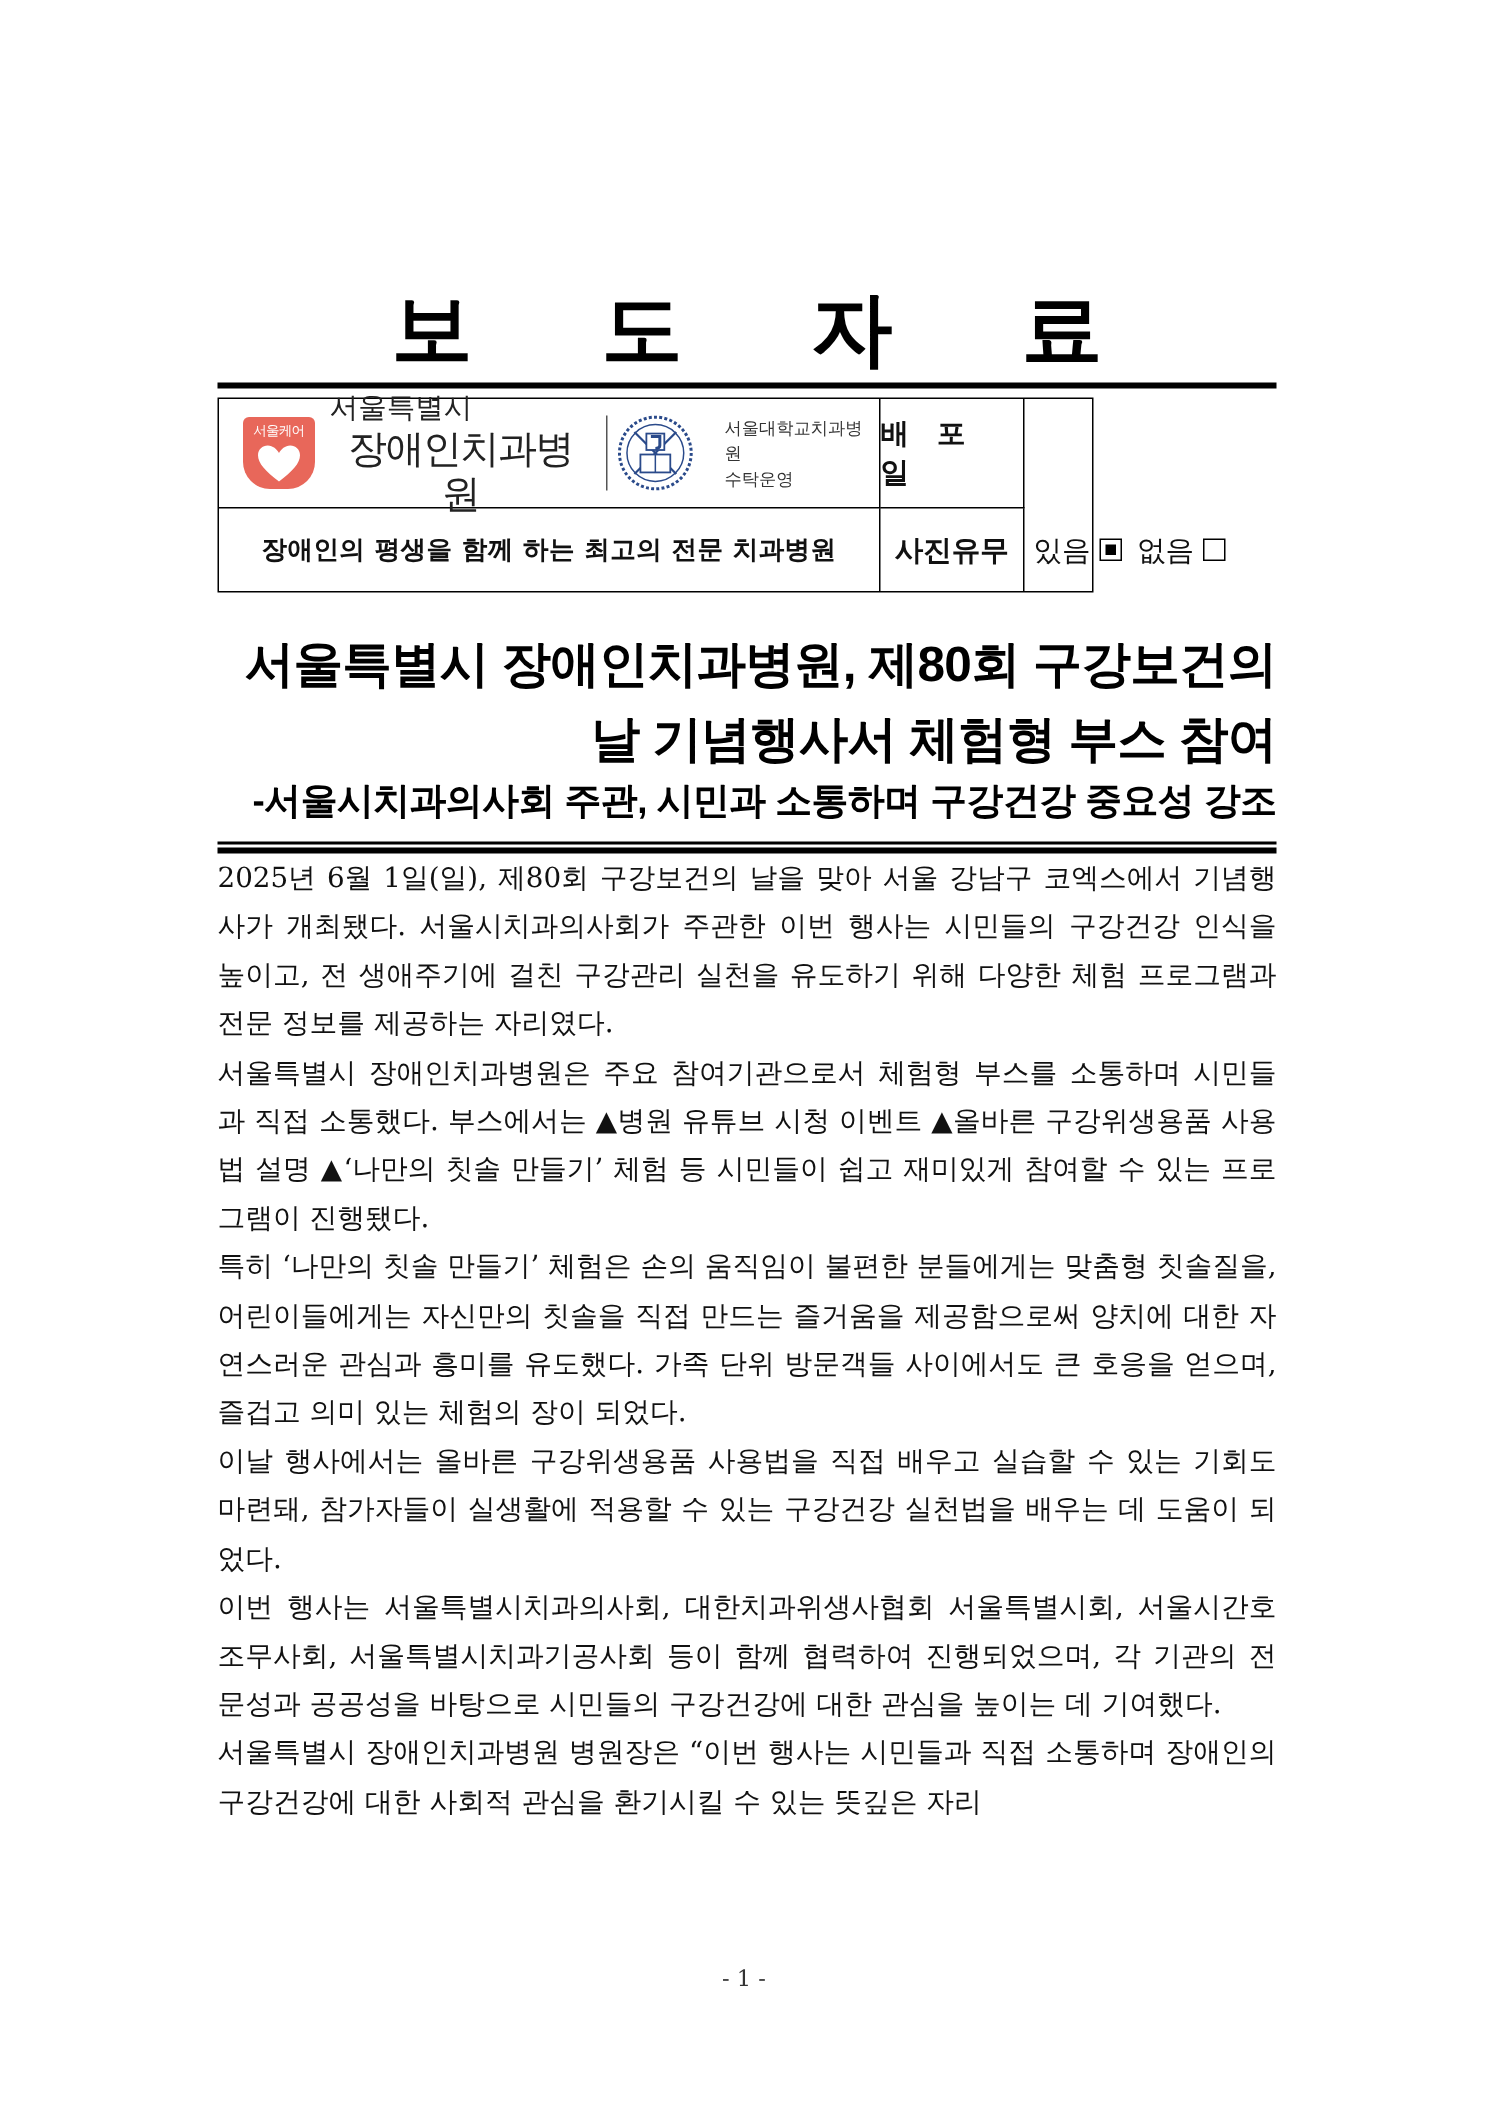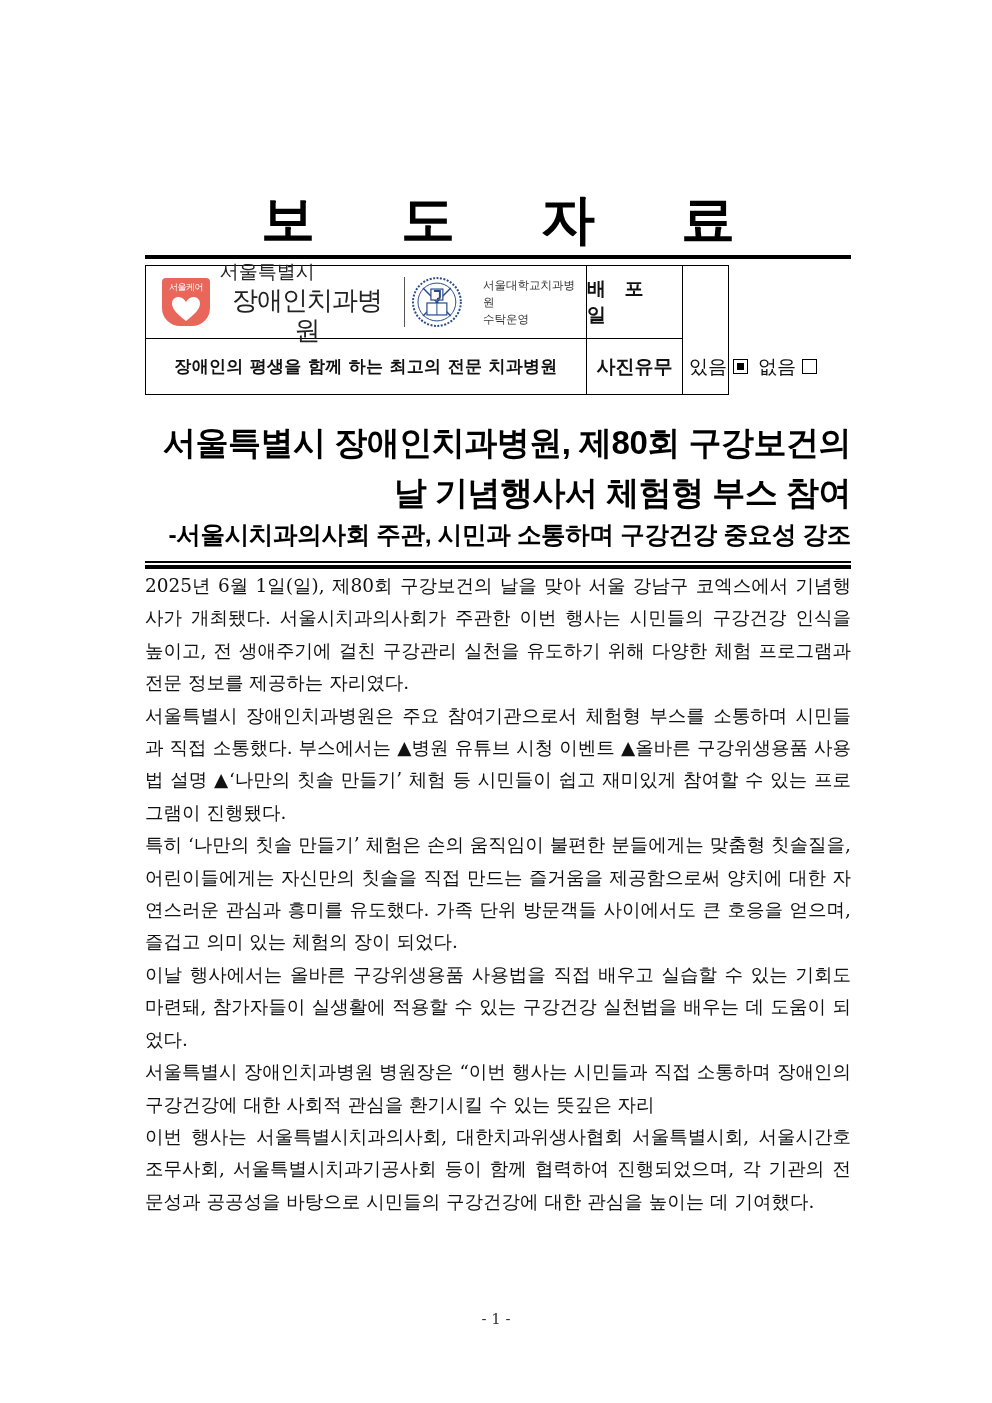--- a/index.html
+++ b/index.html
@@ -116,18 +116,18 @@
     <div class="h2">-서울시치과의사회 주관, 시민과 소통하며 구강건강 중요성 강조</div>
   </div>
   <div class="rule-thin"></div>
   <div class="rule-thick"></div>
 
   <div class="body-text">
     <p>2025년 6월 1일(일), 제80회 구강보건의 날을 맞아 서울 강남구 코엑스에서 기념행사가 개최됐다. 서울시치과의사회가 주관한 이번 행사는 시민들의 구강건강 인식을 높이고, 전 생애주기에 걸친 구강관리 실천을 유도하기 위해 다양한 체험 프로그램과 전문 정보를 제공하는 자리였다.</p>
     <p>서울특별시 장애인치과병원은 주요 참여기관으로서 체험형 부스를 소통하며 시민들과 직접 소통했다. 부스에서는 ▲병원 유튜브 시청 이벤트 ▲올바른 구강위생용품 사용법 설명 ▲‘나만의 칫솔 만들기’ 체험 등 시민들이 쉽고 재미있게 참여할 수 있는 프로그램이 진행됐다.</p>
     <p>특히 ‘나만의 칫솔 만들기’ 체험은 손의 움직임이 불편한 분들에게는 맞춤형 칫솔질을, 어린이들에게는 자신만의 칫솔을 직접 만드는 즐거움을 제공함으로써 양치에 대한 자연스러운 관심과 흥미를 유도했다. 가족 단위 방문객들 사이에서도 큰 호응을 얻으며, 즐겁고 의미 있는 체험의 장이 되었다.</p>
     <p>이날 행사에서는 올바른 구강위생용품 사용법을 직접 배우고 실습할 수 있는 기회도 마련돼, 참가자들이 실생활에 적용할 수 있는 구강건강 실천법을 배우는 데 도움이 되었다.</p>
+    <p>이번 행사는 서울특별시치과의사회, 대한치과위생사협회 서울특별시회, 서울시간호조무사회, 서울특별시치과기공사회 등이 함께 협력하여 진행되었으며, 각 기관의 전문성과 공공성을 바탕으로 시민들의 구강건강에 대한 관심을 높이는 데 기여했다.</p>
     <p>서울특별시 장애인치과병원 병원장은 “이번 행사는 시민들과 직접 소통하며 장애인의 구강건강에 대한 사회적 관심을 환기시킬 수 있는 뜻깊은 자리</p>
-    <p>이번 행사는 서울특별시치과의사회, 대한치과위생사협회 서울특별시회, 서울시간호조무사회, 서울특별시치과기공사회 등이 함께 협력하여 진행되었으며, 각 기관의 전문성과 공공성을 바탕으로 시민들의 구강건강에 대한 관심을 높이는 데 기여했다.</p>
   </div>
 
   <div class="page-num">- 1 -</div>
 </div>
 
 </body></html>

